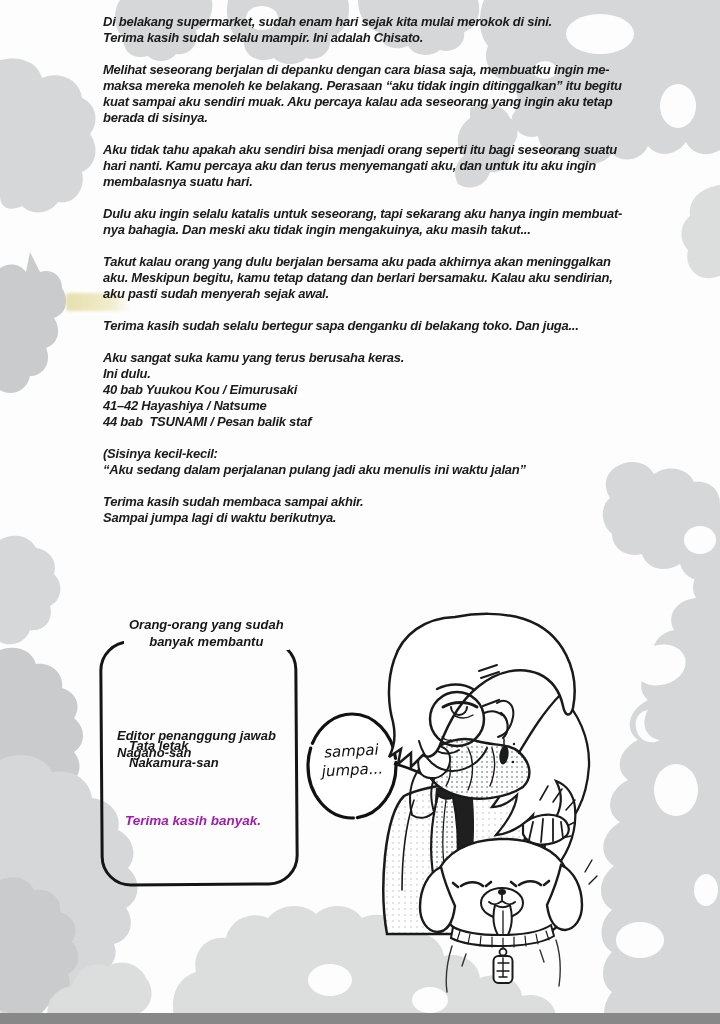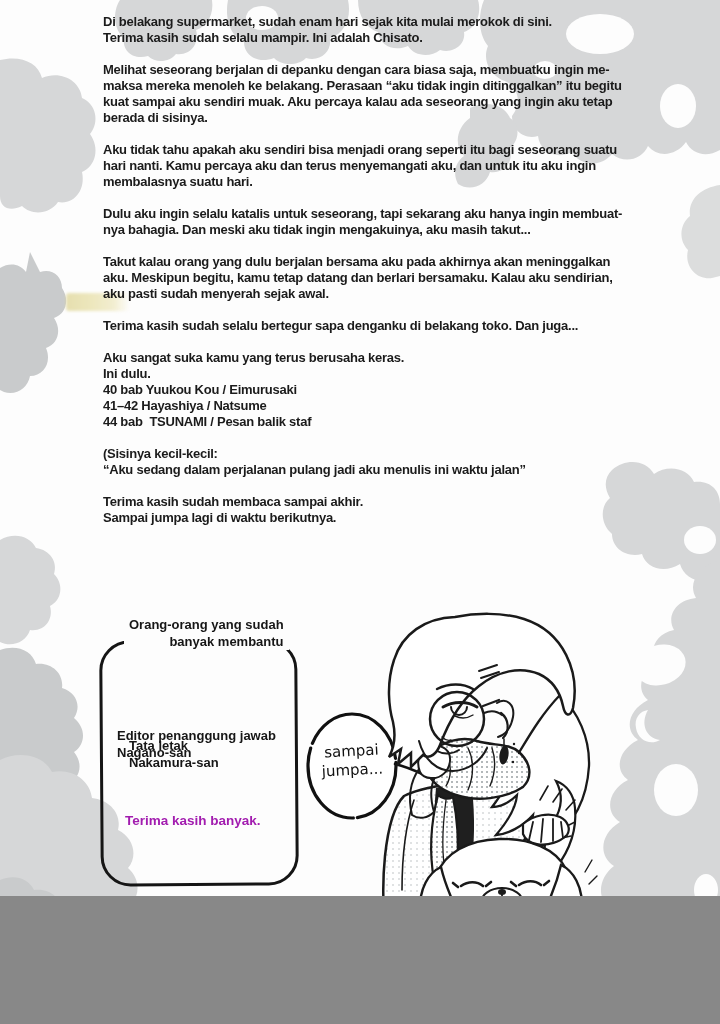--- a/index.html
+++ b/index.html
@@ -1,19 +1,20 @@
 <!DOCTYPE html>
 <html><head>
 <meta charset="utf-8">
 <style>
   html,body{margin:0;padding:0;background:#888;}
   .page{
-    position:relative;width:720px;height:896px;overflow:hidden;
+    position:relative;width:720px;height:1013px;overflow:hidden;
     background:#fdfdfd;
     font-family:"Liberation Sans",sans-serif;
+    font-style:italic;
   }
   .blobs{position:absolute;left:0;top:0;z-index:0;}
   .watermark{
     position:absolute;left:66px;top:293px;width:64px;height:18px;z-index:1;
     border-radius:3px;filter:blur(1.6px);opacity:.75;
     background:linear-gradient(90deg,#ded595 0%,#e8e0a8 40%,#efe9c2 75%,rgba(239,233,194,0) 100%);
   }
   .letter{
     position:absolute;left:103px;top:14px;width:556px;z-index:2;
   }
@@ -22,21 +23,21 @@
     font-size:13px;line-height:16px;font-weight:700;
     letter-spacing:-0.25px;color:#1b1b1b;white-space:pre;
   }
   .credits-box{
     position:absolute;left:100px;top:640px;width:192px;height:240px;z-index:2;
     border:3.5px solid #151515;border-radius:30px;transform:rotate(-0.4deg);
     background:transparent;
   }
   .credits-title{
     position:absolute;left:124px;top:616px;z-index:3;
-    background:#fdfdfd;padding:0 5px;text-align:right;
+    background:#fdfdfd;padding:0 5px;text-align:center;
     font-size:13px;line-height:17px;font-weight:700;color:#161616;white-space:pre;
   }
   .credit-entry{
     position:absolute;z-index:3;
     font-size:13px;line-height:17px;font-weight:700;color:#161616;white-space:pre;
   }
   .entry-0{left:117px;top:655px;}
   .entry-1{left:117px;top:727px;}
   .entry-2{left:129px;top:737px;}
   .credits-thanks{

